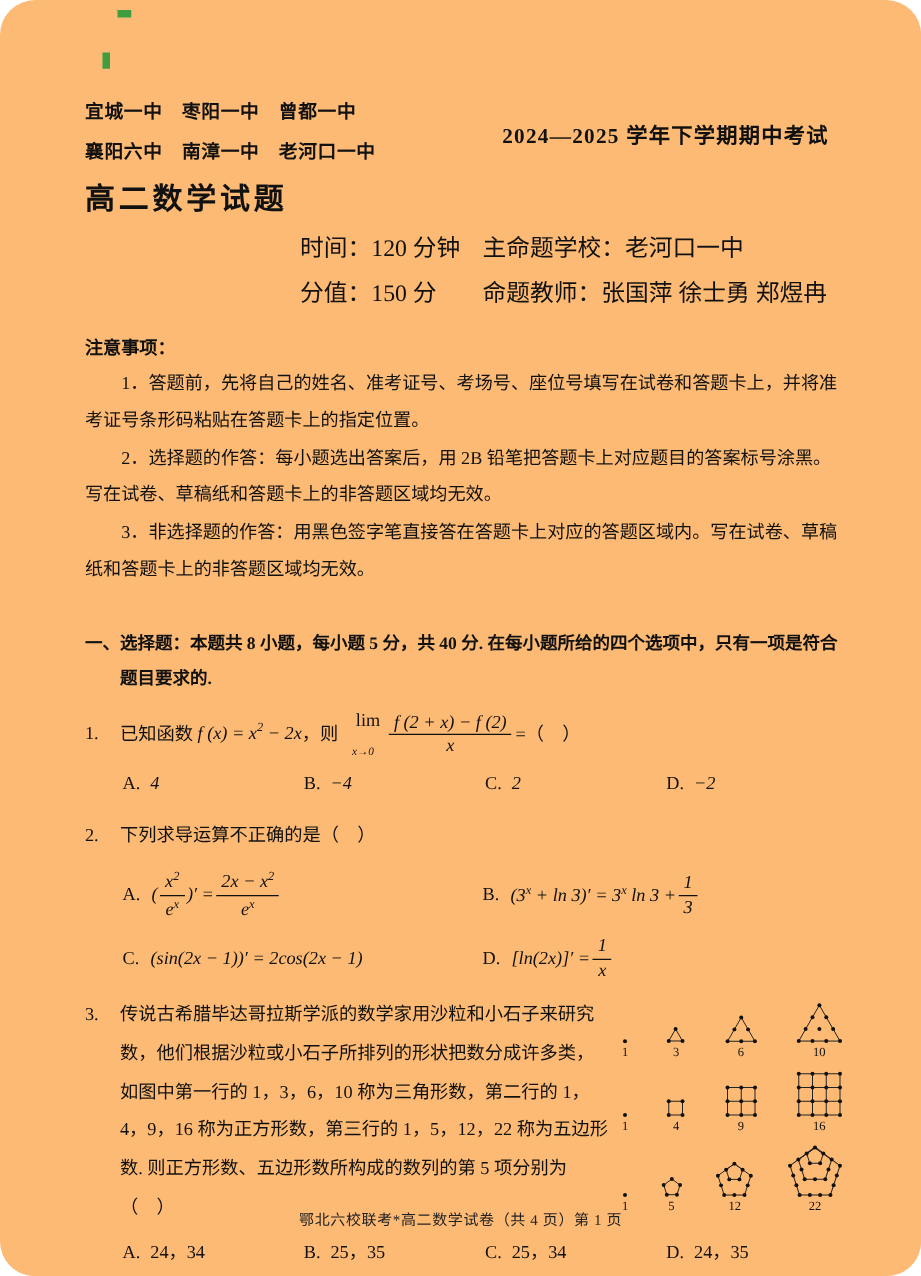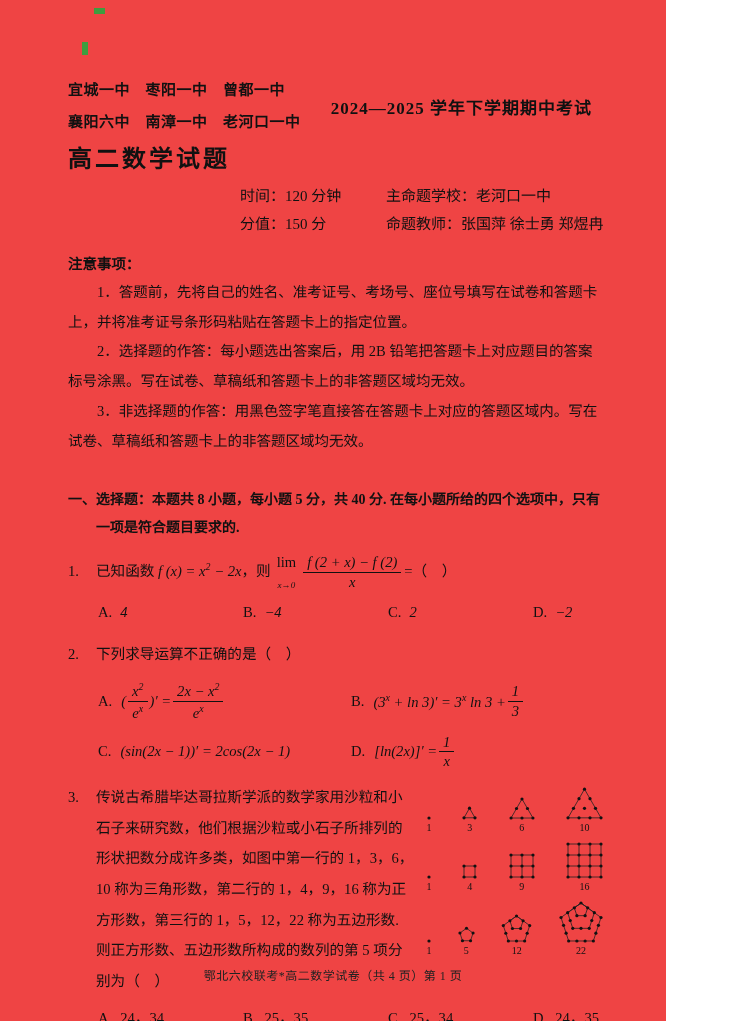--- a/index.html
+++ b/index.html
@@ -1,32 +1,32 @@
 <!DOCTYPE html>
 <html lang="zh-CN"><head>
 <meta charset="utf-8">
 <style>
   * { margin:0; padding:0; box-sizing:border-box; }
   html,body { background:#ffffff; }
   body { font-family:"Liberation Serif","DejaVu Serif",serif; color:#111; }
 
-  .page { position:relative; width:666px; height:1021px; background:#ef4444; overflow:hidden; }
+  .page { position:relative; width:737px; height:1021px; background:#fdba74; overflow:hidden;border-radius:28px; }
 
   .scan-mark { position:absolute; background:#3f9d3f; }
   .scan-mark.m1 { left:94px; top:8px;  width:11px; height:6px; }
   .scan-mark.m2 { left:82px; top:42px; width:6px;  height:13px; }
 
   .content { position:absolute; left:68px; right:62px; top:74px; }
 
   
   .hdr-row { display:flex; justify-content:space-between; align-items:center; }
   .schools { font-weight:bold; font-size:15px; line-height:2.15; white-space:nowrap; letter-spacing:0.5px; }
   .session { font-weight:bold; font-size:17px; letter-spacing:1px; white-space:nowrap; margin-right:12px; }
   .main-title { font-size:24px; font-weight:bold; letter-spacing:3px; }
-  .info { width:432px; margin:8px auto 0 172px; font-size:15px;font-family:Liberation Serif, serif; }
+  .info { width:432px; margin:8px auto 0 172px; font-size:19px;font-family:Liberation Serif, serif; }
   .info-row { display:flex; line-height:1.9; }
   .info-row .cell-l { width:146px; }
 
   
   .notice-block { margin-top:12px; font-size:14.5px; }
   .notice-head { font-weight:bold; line-height:1.9; }
   .notice-item { line-height:2.05; text-indent:2em; }
 
   
   .section-heading { margin-top:30px; font-weight:bold; font-size:14px; line-height:2.0;
@@ -36,21 +36,21 @@
   .q { font-size:14.6px; line-height:2.1; margin-top:12px; padding-left:28px; }
   .qnum { display:inline-block; width:28px; margin-left:-28px; }
   .math { font-style:italic; }
   sup { font-size:0.68em; }
 
   .frac { display:inline-block; vertical-align:middle; text-align:center; margin:0 3px; line-height:1.15; }
   .frac .num { display:block; padding:0 4px 1px; border-bottom:1px solid #111; }
   .frac .den { display:block; padding:1px 4px 0; }
 
   .lim { display:inline-block; text-align:center; vertical-align:middle; margin:0 4px 0 6px; line-height:1; }
-  .lim .limword { display:block; font-style:normal; }
+  .lim .limword { display:block; font-style:normal;margin-left:8px; }
   .lim .limsub  { display:block; font-size:0.62em; margin-top:12px; font-style:italic; }
 
   .opts { display:flex; padding-left:30px; font-size:14.6px; margin-top:8px; line-height:1.9; }
   .opts .opt { width:145px; white-space:nowrap; }
   .opts .opt:last-child { width:auto; }
   .olabel { margin-right:8px; }
 
   .q2row { display:flex; padding-left:30px; margin-top:12px; font-size:14.6px; align-items:center; }
   .q2opt { width:288px; display:flex; align-items:center; white-space:nowrap; }
   .q2opt .math { margin:0 1px; }

